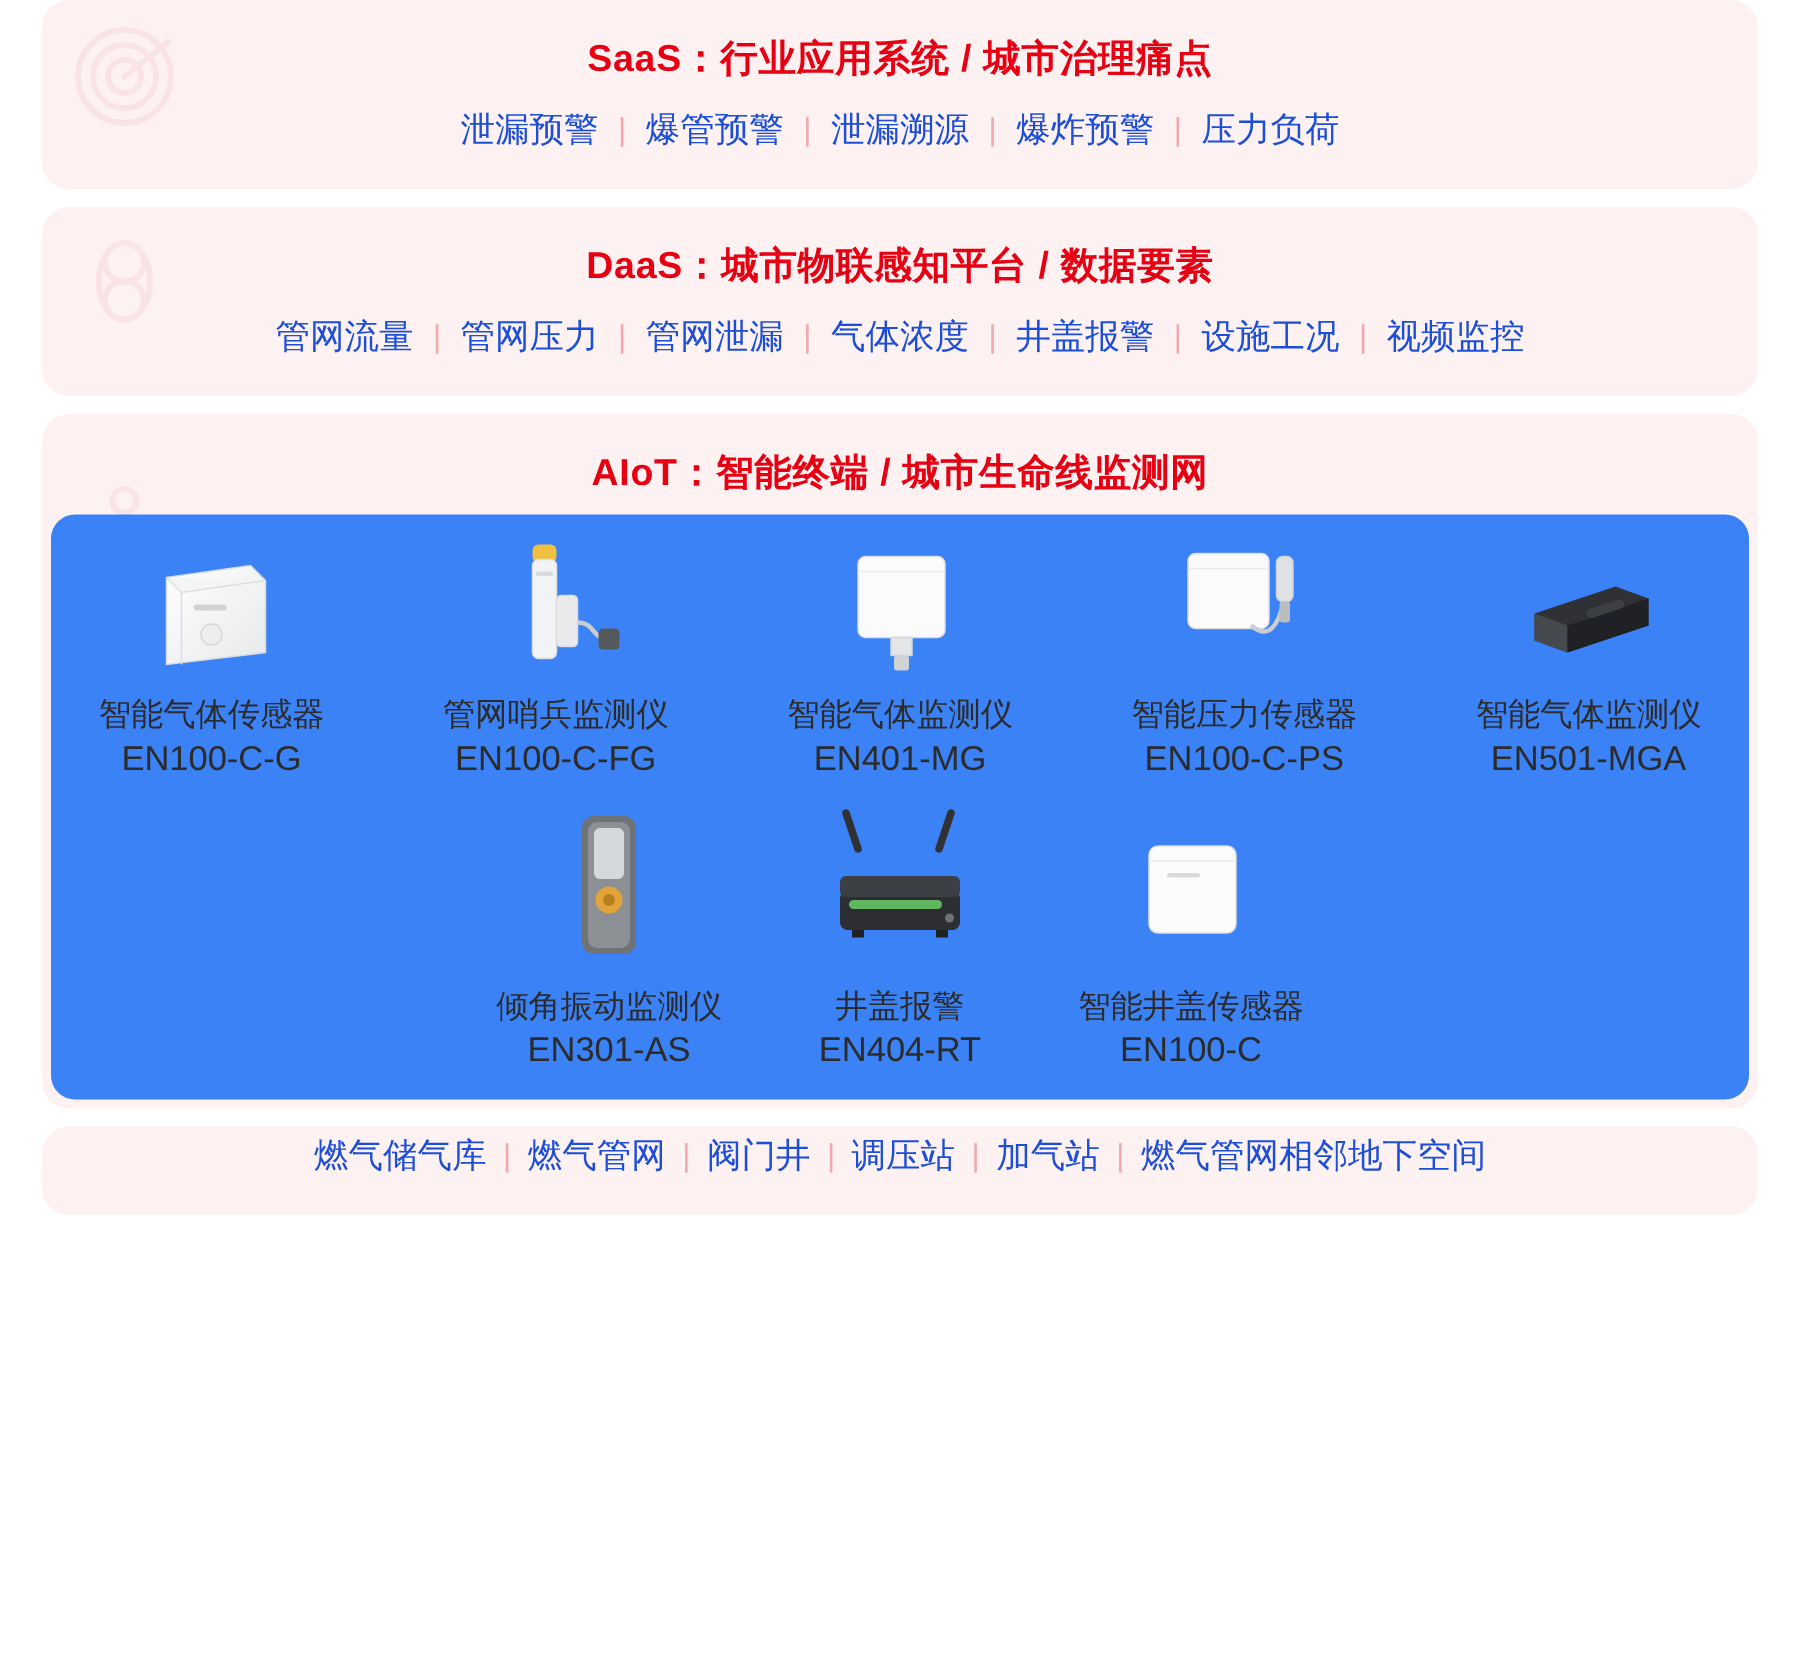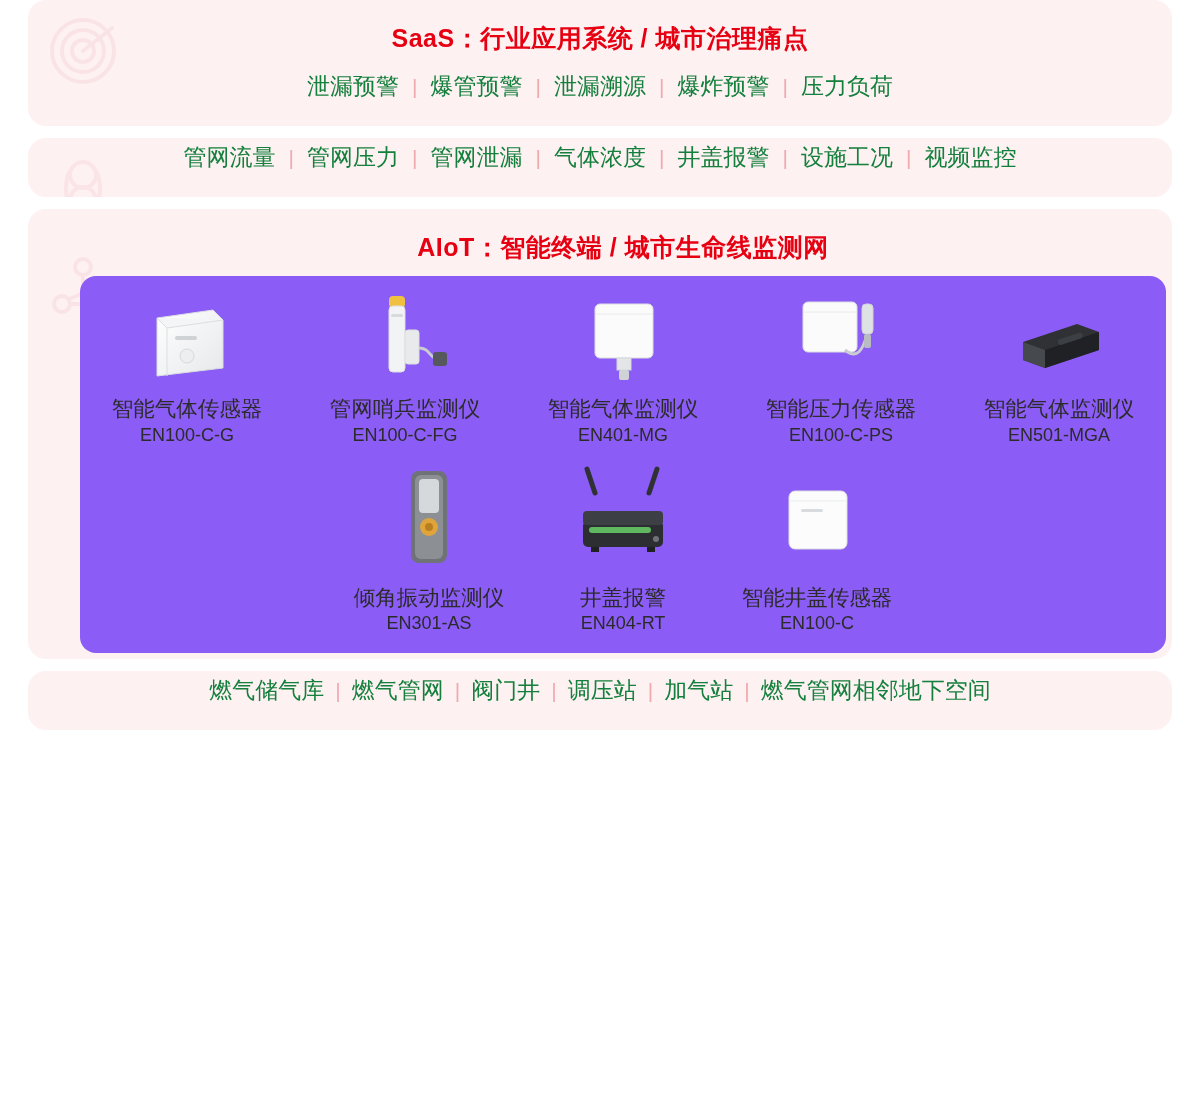--- a/index.html
+++ b/index.html
@@ -64,21 +64,21 @@
     display: flex;
     justify-content: center;
     align-items: center;
     flex-wrap: nowrap;
     padding: 4px 0 24px 0;
     position: relative;
     z-index: 2;
   }
   .tag {
     font-size: 23px;
-    color: #15803d;
+    color: #1d4ed8;
     padding: 0 14px;
     white-space: nowrap;
   }
   .tag-div {
     color: #f0a9ae;
     font-size: 21px;
     line-height: 1;
   }
 
   
@@ -87,24 +87,23 @@
   .tag-row.pipe .tag { padding: 0 11px; }
 
   
   .aiot {
     background: #fdf1f2;
     border-radius: 18px;
     margin-bottom: 12px;
     position: relative;
     overflow: hidden;
     padding-bottom: 0;
-    padding-left: 46px;
   }
   .aiot-inner {
-    background: #8b5cf6;
+    background: #3b82f6;
     border-radius: 16px;
     margin: 0 6px 6px 6px;
     padding: 14px 10px 18px 10px;
     position: relative;
     z-index: 2;
   }
   .device-grid {
     display: flex;
     justify-content: space-between;
     align-items: flex-end;
@@ -133,21 +132,21 @@
     justify-content: center;
     margin-bottom: 10px;
   }
   .dev-name {
     font-size: 21.5px;
     color: #2b2b2b;
     line-height: 1.28;
     white-space: nowrap;
   }
   .dev-model {
-    font-size: 18px;
+    font-size: 23px;
     color: #2b2b2b;
     line-height: 1.28;
     white-space: nowrap;
   }
 
   
   .layer.pipeline .layer-title { padding-top: 20px; }
 
   
   .wm svg { display: block; }
@@ -187,20 +186,23 @@
   <section class="layer daas">
     <div class="wm">
       <svg width="74" height="74" viewBox="0 0 74 74">
         <g fill="none" stroke="#f7d7da" stroke-width="4">
           <circle cx="37" cy="23" r="13"></circle>
           <circle cx="37" cy="48" r="13"></circle>
           <path d="M26 16 C18 26 18 46 26 55"></path>
           <path d="M48 16 C56 26 56 46 48 55"></path>
         </g>
       </svg>
+    </div>
+    <div class="layer-title">
+      <span class="en">DaaS：</span><span class="cn">城市物联感知平台 / 数据要素</span>
     </div>
     <div class="tag-row daas">
       <span class="tag">管网流量</span>
       <span class="tag-div">|</span>
       <span class="tag">管网压力</span>
       <span class="tag-div">|</span>
       <span class="tag">管网泄漏</span>
       <span class="tag-div">|</span>
       <span class="tag">气体浓度</span>
       <span class="tag-div">|</span>

